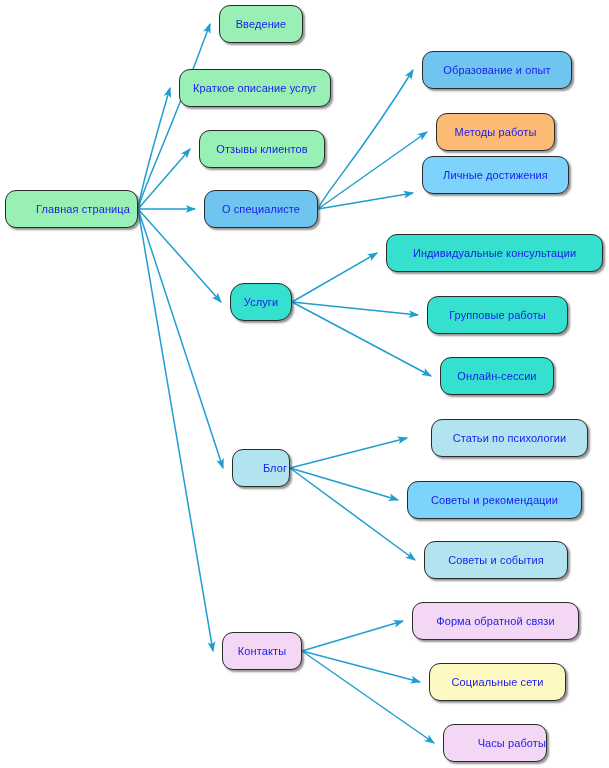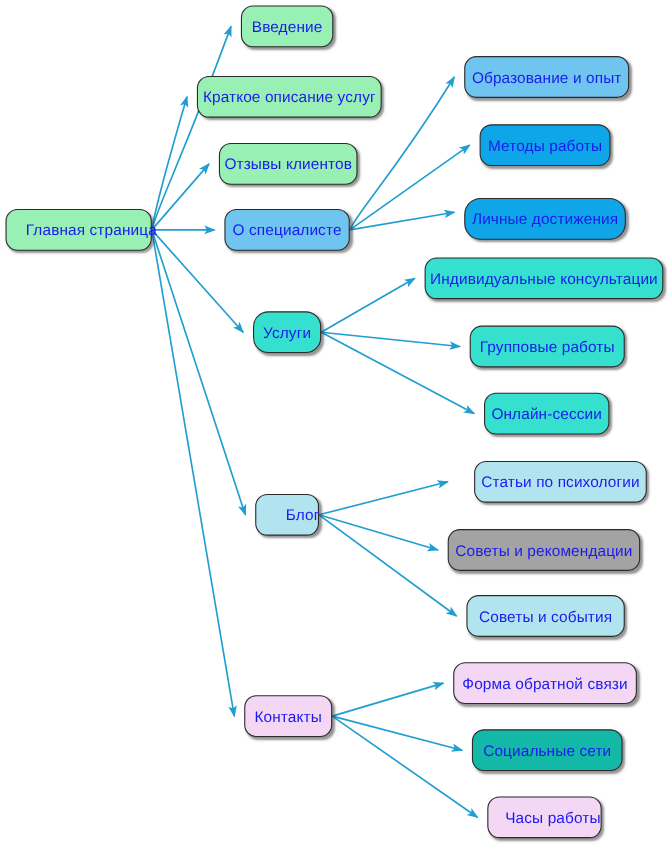--- a/index.html
+++ b/index.html
@@ -29,21 +29,21 @@
   }
   .node {
     position: absolute;
     box-sizing: border-box;
     border: 1.6px solid #2b2b2b;
     border-radius: 11px;
     display: flex;
     align-items: center;
     justify-content: center;
     color: #1a1aee;
-    font-size: 14px;
+    font-size: 11px;
     line-height: 1;
     letter-spacing: 0.1px;
     white-space: nowrap;
     box-shadow: 2px 2px 2px rgba(60,60,60,0.55);
     cursor: pointer;
     user-select: none;
   }
   .node-label {
     pointer-events: none;
   }
@@ -78,68 +78,68 @@
       <path d="M302,651 L420,682" fill="none" stroke="#1f9ed1" stroke-width="1.5" marker-end="url(#arrowhead)"></path>
       <path d="M302,651 L434,743" fill="none" stroke="#1f9ed1" stroke-width="1.5" marker-end="url(#arrowhead)"></path>
     </svg>
   <div id="node-layer">
       <div class="node" style="left: 5px; top: 190px; width: 133px; height: 38px; background: rgb(152, 240, 180); border-color: rgb(43, 43, 43); color: rgb(26, 26, 238); padding-left: 23px;">
         <span class="node-label">Главная страница</span>
       </div>
       <div class="node" style="left: 219px; top: 5px; width: 84px; height: 38px; background: rgb(152, 240, 180); border-color: rgb(43, 43, 43); color: rgb(26, 26, 238);">
         <span class="node-label">Введение</span>
       </div>
-      <div class="node" style="left: 179px; top: 69px; width: 168px; height: 38px; background: rgb(152, 240, 180); border-color: rgb(43, 43, 43); color: rgb(26, 26, 238);">
+      <div class="node" style="left: 179px; top: 69px; width: 152px; height: 38px; background: rgb(152, 240, 180); border-color: rgb(43, 43, 43); color: rgb(26, 26, 238);">
         <span class="node-label">Краткое описание услуг</span>
       </div>
       <div class="node" style="left: 199px; top: 130px; width: 126px; height: 38px; background: rgb(152, 240, 180); border-color: rgb(43, 43, 43); color: rgb(26, 26, 238);">
         <span class="node-label">Отзывы клиентов</span>
       </div>
       <div class="node" style="left: 204px; top: 190px; width: 114px; height: 38px; background: rgb(111, 197, 240); border-color: rgb(43, 43, 43); color: rgb(26, 26, 238);">
         <span class="node-label">О специалисте</span>
       </div>
       <div class="node" style="left: 422px; top: 51px; width: 150px; height: 38px; background: rgb(111, 197, 240); border-color: rgb(43, 43, 43); color: rgb(26, 26, 238);">
         <span class="node-label">Образование и опыт</span>
       </div>
-      <div class="node" style="left: 436px; top: 113px; width: 119px; height: 38px; background: #0ea5e9; border-color: rgb(43, 43, 43); color: rgb(26, 26, 238);">
+      <div class="node" style="left: 436px; top: 113px; width: 119px; height: 38px; background: #fdba74; border-color: rgb(43, 43, 43); color: rgb(26, 26, 238);">
         <span class="node-label">Методы работы</span>
       </div>
-      <div class="node" style="left: 422px; top: 180px; width: 147px; height: 38px; background: #0ea5e9; border-color: rgb(43, 43, 43); color: rgb(26, 26, 238); border-radius: 15px;">
+      <div class="node" style="left: 422px; top: 156px; width: 147px; height: 38px; background: #7dd3fc; border-color: rgb(43, 43, 43); color: rgb(26, 26, 238);">
         <span class="node-label">Личные достижения</span>
       </div>
       <div class="node" style="left: 230px; top: 283px; width: 62px; height: 38px; background: rgb(53, 224, 207); border-color: rgb(43, 43, 43); color: rgb(26, 26, 238); border-radius: 14px;">
         <span class="node-label">Услуги</span>
       </div>
       <div class="node" style="left: 386px; top: 234px; width: 217px; height: 38px; background: rgb(53, 224, 207); border-color: rgb(43, 43, 43); color: rgb(26, 26, 238);">
         <span class="node-label">Индивидуальные консультации</span>
       </div>
       <div class="node" style="left: 427px; top: 296px; width: 141px; height: 38px; background: rgb(53, 224, 207); border-color: rgb(43, 43, 43); color: rgb(26, 26, 238);">
         <span class="node-label">Групповые работы</span>
       </div>
       <div class="node" style="left: 440px; top: 357px; width: 114px; height: 38px; background: rgb(53, 224, 207); border-color: rgb(43, 43, 43); color: rgb(26, 26, 238);">
         <span class="node-label">Онлайн-сессии</span>
       </div>
       <div class="node" style="left: 232px; top: 449px; width: 58px; height: 38px; background: rgb(178, 228, 240); border-color: rgb(43, 43, 43); color: rgb(26, 26, 238); padding-left: 28px;">
         <span class="node-label">Блог</span>
       </div>
       <div class="node" style="left: 416px; top: 419px; width: 157px; height: 38px; background: rgb(178, 228, 240); border-color: rgb(43, 43, 43); color: rgb(26, 26, 238); margin-left: 15px;">
         <span class="node-label">Статьи по психологии</span>
       </div>
-      <div class="node" style="left: 407px; top: 481px; width: 175px; height: 38px; background: #a3a3a3; border-color: rgb(43, 43, 43); color: rgb(26, 26, 238);">
+      <div class="node" style="left: 407px; top: 481px; width: 175px; height: 38px; background: #7dd3fc; border-color: rgb(43, 43, 43); color: rgb(26, 26, 238);">
         <span class="node-label">Советы и рекомендации</span>
       </div>
       <div class="node" style="left: 424px; top: 541px; width: 144px; height: 38px; background: rgb(178, 228, 240); border-color: rgb(43, 43, 43); color: rgb(26, 26, 238);">
         <span class="node-label">Советы и события</span>
       </div>
       <div class="node" style="left: 222px; top: 632px; width: 80px; height: 38px; background: rgb(244, 215, 244); border-color: rgb(43, 43, 43); color: rgb(26, 26, 238);">
         <span class="node-label">Контакты</span>
       </div>
       <div class="node" style="left: 412px; top: 602px; width: 167px; height: 38px; background: rgb(244, 215, 244); border-color: rgb(43, 43, 43); color: rgb(26, 26, 238);">
         <span class="node-label">Форма обратной связи</span>
       </div>
-      <div class="node" style="left: 429px; top: 663px; width: 137px; height: 38px; background: #14b8a6; border-color: rgb(43, 43, 43); color: rgb(26, 26, 238);">
+      <div class="node" style="left: 429px; top: 663px; width: 137px; height: 38px; background: #fef9c3; border-color: rgb(43, 43, 43); color: rgb(26, 26, 238);">
         <span class="node-label">Социальные сети</span>
       </div>
       <div class="node" style="left: 443px; top: 724px; width: 104px; height: 38px; background: rgb(244, 215, 244); border-color: rgb(43, 43, 43); color: rgb(26, 26, 238); justify-content: flex-end;">
         <span class="node-label">Часы работы</span>
       </div>
     </div>
 </div>
 
 </body></html>

